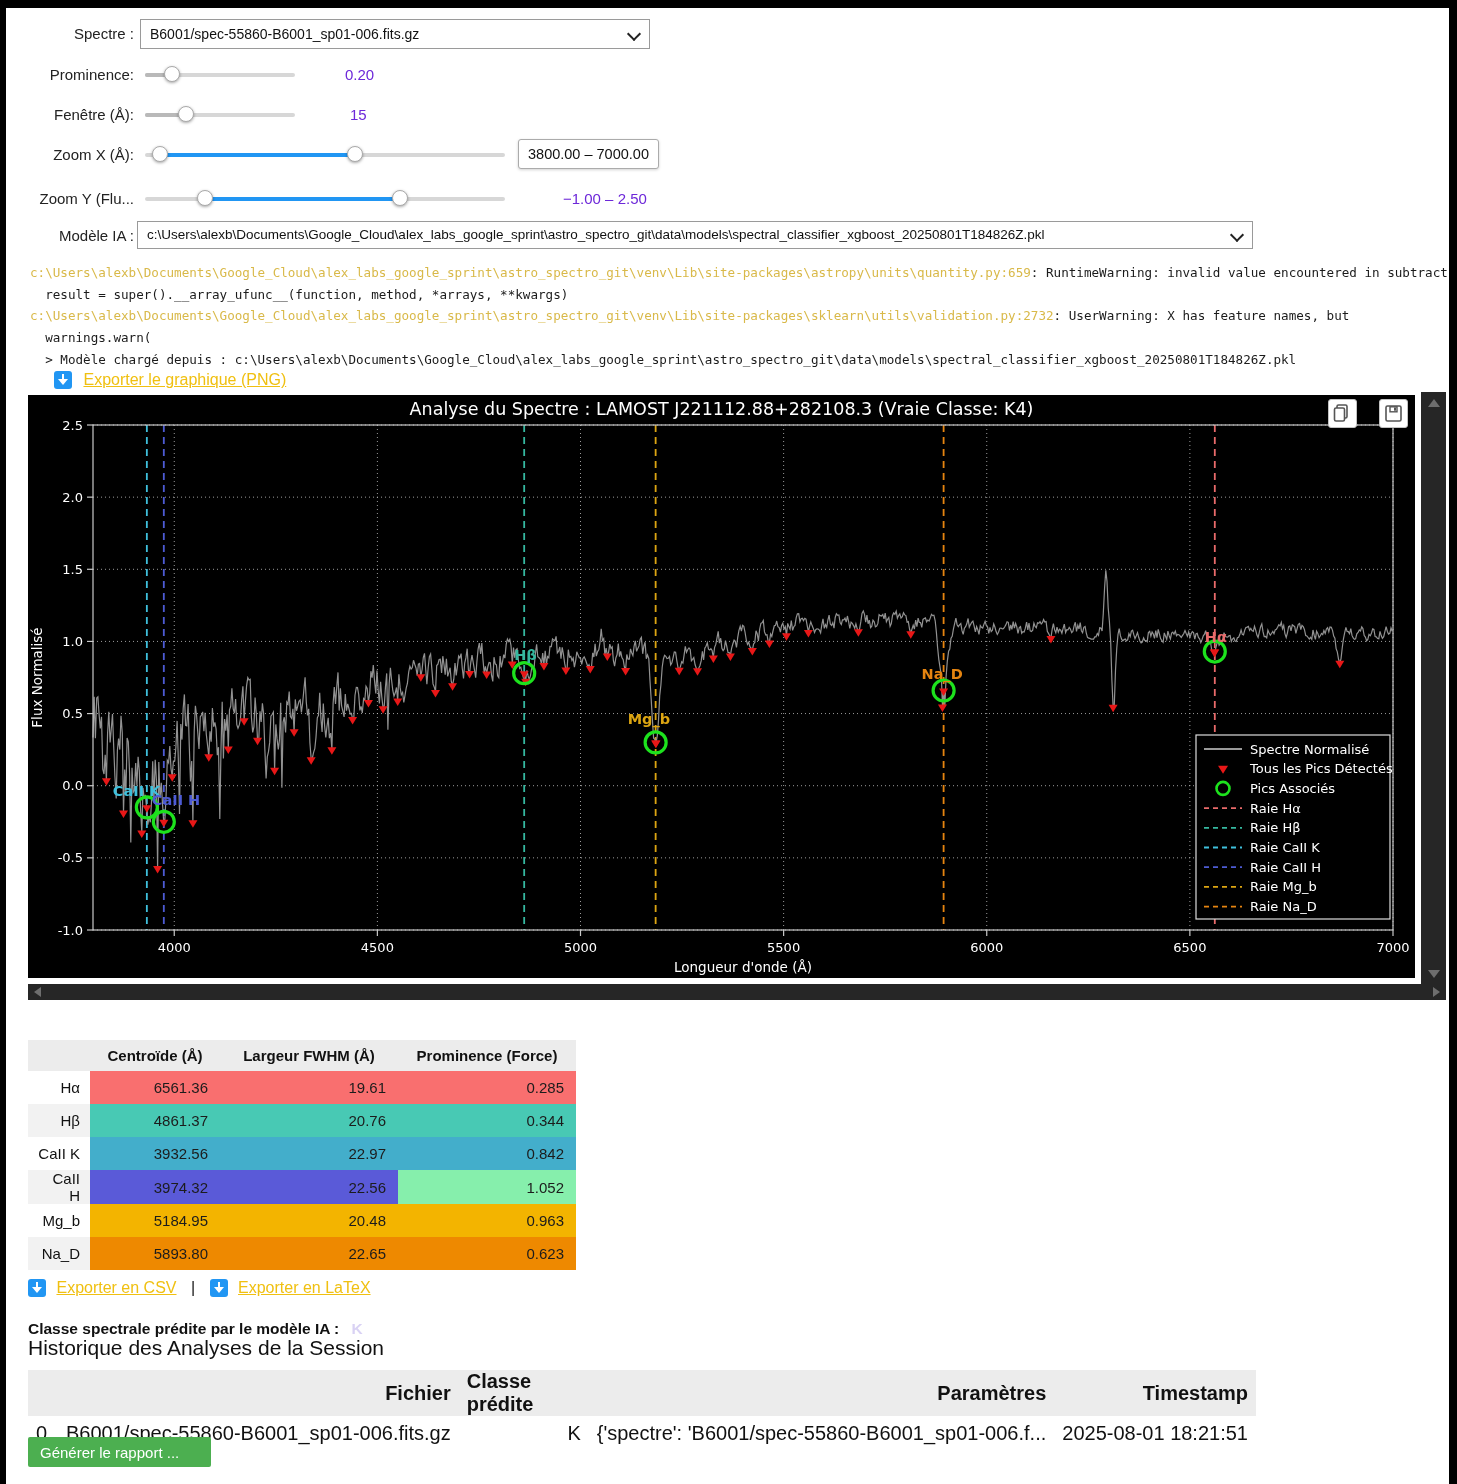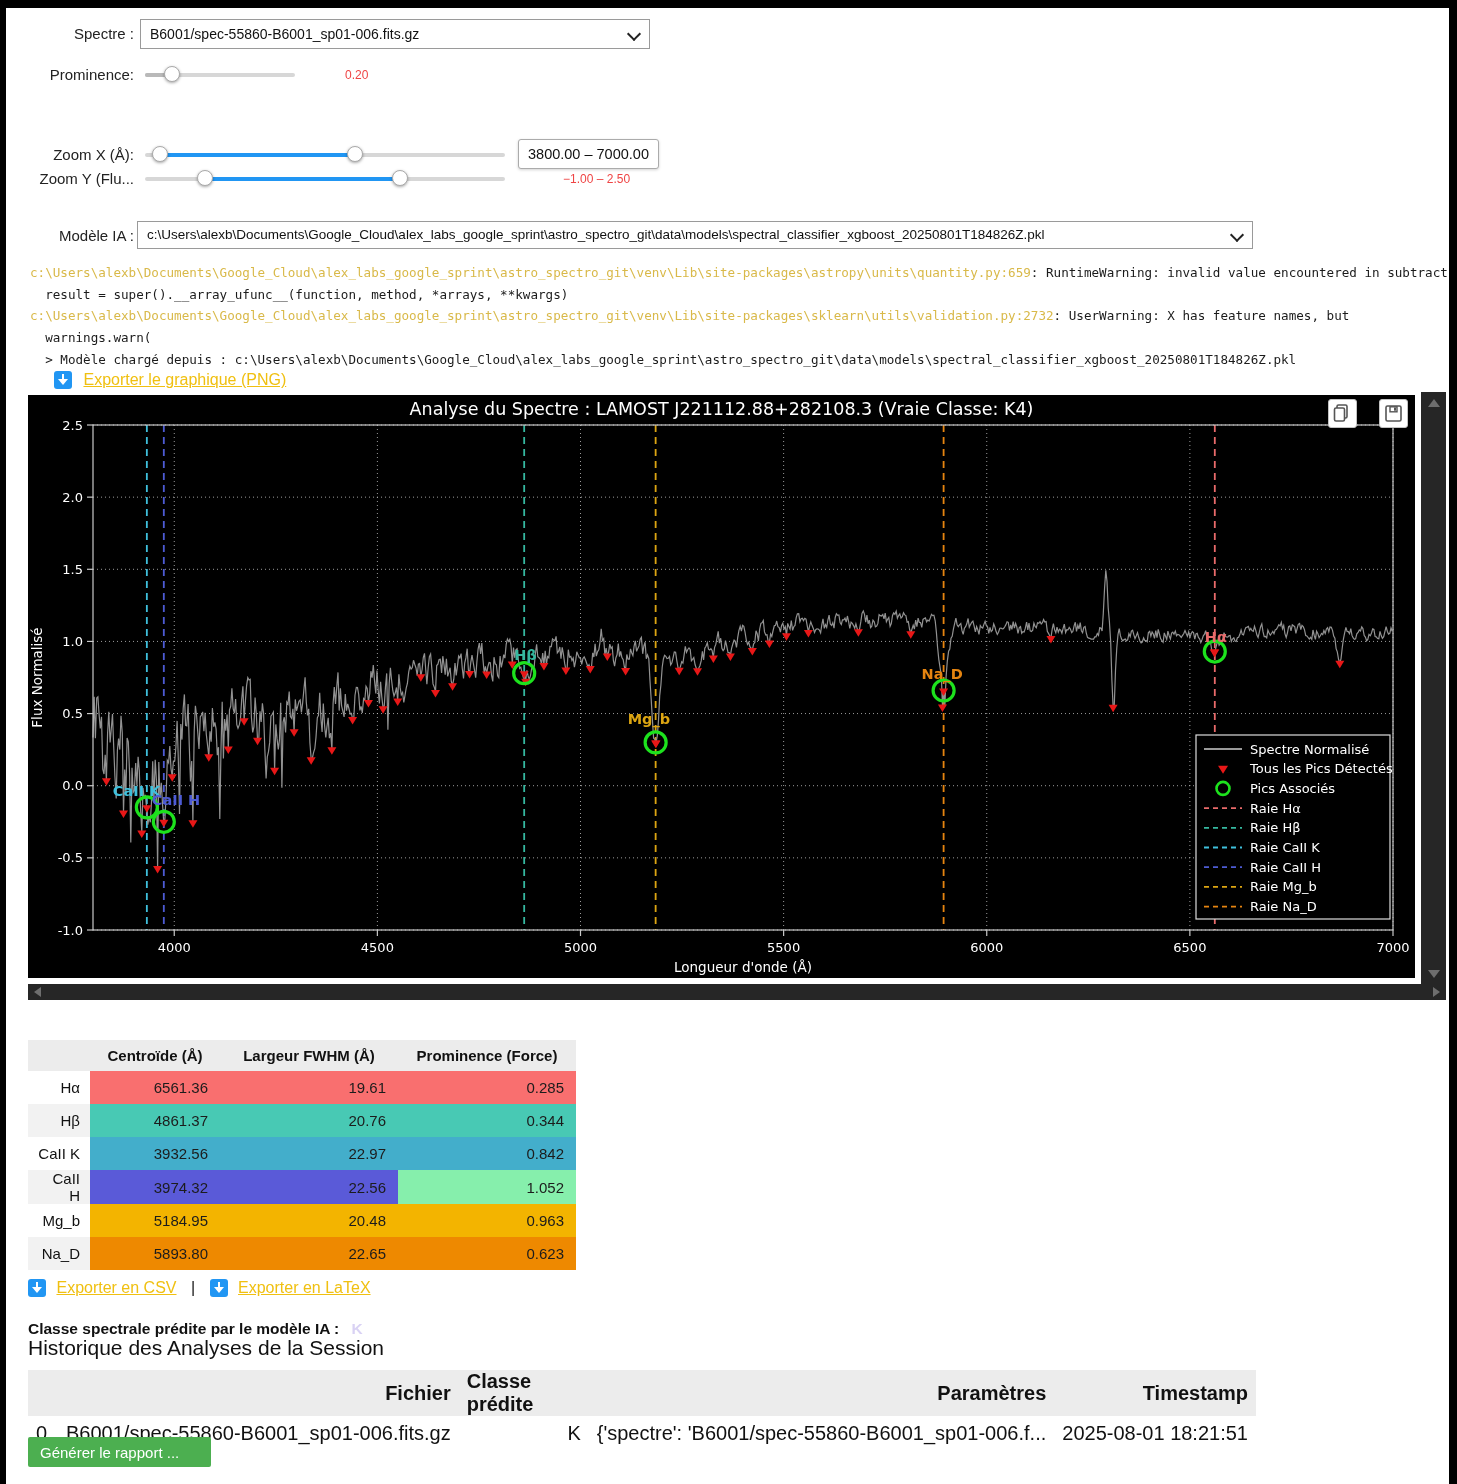--- a/index.html
+++ b/index.html
@@ -10,21 +10,21 @@
   .ctl-label{position:absolute;left:0;top:0;width:128px;text-align:right;font-size:15px;color:#222;line-height:30px;white-space:nowrap;}
   .selectbox{position:absolute;top:0;background:#fff;border:1px solid #9a9a9a;font-size:14px;color:#111;
              line-height:28px;padding:0 26px 0 9px;white-space:nowrap;overflow:hidden;box-sizing:border-box;}
   .chev{position:absolute;right:10px;top:9px;width:8px;height:8px;border-right:2.2px solid #222;border-bottom:2.2px solid #222;transform:rotate(45deg);}
   .slider{position:absolute;top:0;height:30px;}
   .track{position:absolute;top:13px;left:0;height:4px;background:#d7d7d7;border-radius:2px;width:100%;}
   .trackfill{position:absolute;top:13px;left:0;height:4px;background:#b9b9b9;border-radius:2px;}
   .trackblue{position:absolute;top:13px;height:4px;background:#2196f3;}
   .handle{position:absolute;top:6px;width:16px;height:16px;border-radius:50%;background:#fff;border:1px solid #aaa;
           box-shadow:0 1px 3px rgba(0,0,0,.35);box-sizing:border-box;}
-  .readout{position:absolute;top:0;font-size:12px;color:#ef4444;line-height:30px;white-space:nowrap;}
+  .readout{position:absolute;top:0;font-size:15px;color:#6d28d9;line-height:30px;white-space:nowrap;}
   .readout-box{position:absolute;background:#fff;border:1px solid #ababab;border-radius:3px;box-shadow:0 1px 3px rgba(0,0,0,.18);
                font-size:14.5px;line-height:28px;padding:0 9px;white-space:nowrap;text-align:center;}
   #console{position:absolute;left:30px;top:262px;width:1417px;height:108px;overflow:hidden;
            font-family:"DejaVu Sans Mono",monospace;font-size:12.6px;line-height:21.7px;white-space:pre;}
   .warnpath{color:#d9b949;}
   .warnrest{color:#1b1b1b;}
   .dl-icon{display:inline-block;width:18px;height:18px;background:#2196f3;border-radius:3px;vertical-align:-4px;position:relative;}
   .dl-icon:before{content:"";position:absolute;left:8px;top:3px;width:2px;height:6px;background:#fff;}
   .dl-icon:after{content:"";position:absolute;left:4px;top:8px;border-left:5px solid transparent;border-right:5px solid transparent;border-top:6px solid #fff;}
   .goldlink{color:#f0c011;text-decoration:underline;font-size:16px;cursor:pointer;}
@@ -64,33 +64,42 @@
   <div class="ctl-row" style="top:60px;">
     <div class="ctl-label">Prominence:</div>
     <div class="slider" style="left:139px;width:150px;">
       <div class="track"></div>
       <div class="trackfill" id="prom-fill" style="width: 27px;"></div>
       <div class="handle" id="prom-handle" style="left: 19px;"></div>
     </div>
     <div class="readout" style="left:339px;">0.20</div>
   </div>
 
+  <div class="ctl-row" style="top:100px;">
+    <div class="ctl-label">Fenêtre (Å):</div>
+    <div class="slider" style="left:139px;width:150px;">
+      <div class="track"></div>
+      <div class="trackfill" id="fen-fill" style="width: 40.5px;"></div>
+      <div class="handle" id="fen-handle" style="left: 32.5px;"></div>
+    </div>
+    <div class="readout" style="left:344px;">15</div>
+  </div>
 
   <div class="ctl-row" style="top:140px;">
     <div class="ctl-label">Zoom X (Å):</div>
     <div class="slider" style="left:139px;width:360px;">
       <div class="track"></div>
       <div class="trackblue" id="zx-blue" style="left: 15.12px; width: 194.76px;"></div>
       <div class="handle" id="zx-h1" style="left: 7.12px;"></div>
       <div class="handle" id="zx-h2" style="left: 201.88px;"></div>
     </div>
     <div class="readout-box" style="left:512px;top:-1px;">3800.00 – 7000.00</div>
   </div>
 
-  <div class="ctl-row" style="top:164px;padding-left:32px;">
+  <div class="ctl-row" style="top:184px;padding-left:32px;">
     <div class="ctl-label">Zoom Y (Flu...</div>
     <div class="slider" style="left:139px;width:360px;">
       <div class="track"></div>
       <div class="trackblue" id="zy-blue" style="left: 60.12px; width: 194.76px;"></div>
       <div class="handle" id="zy-h1" style="left: 52.12px;"></div>
       <div class="handle" id="zy-h2" style="left: 246.88px;"></div>
     </div>
     <div class="readout" style="left:557px;">−1.00 – 2.50</div>
   </div>
 

